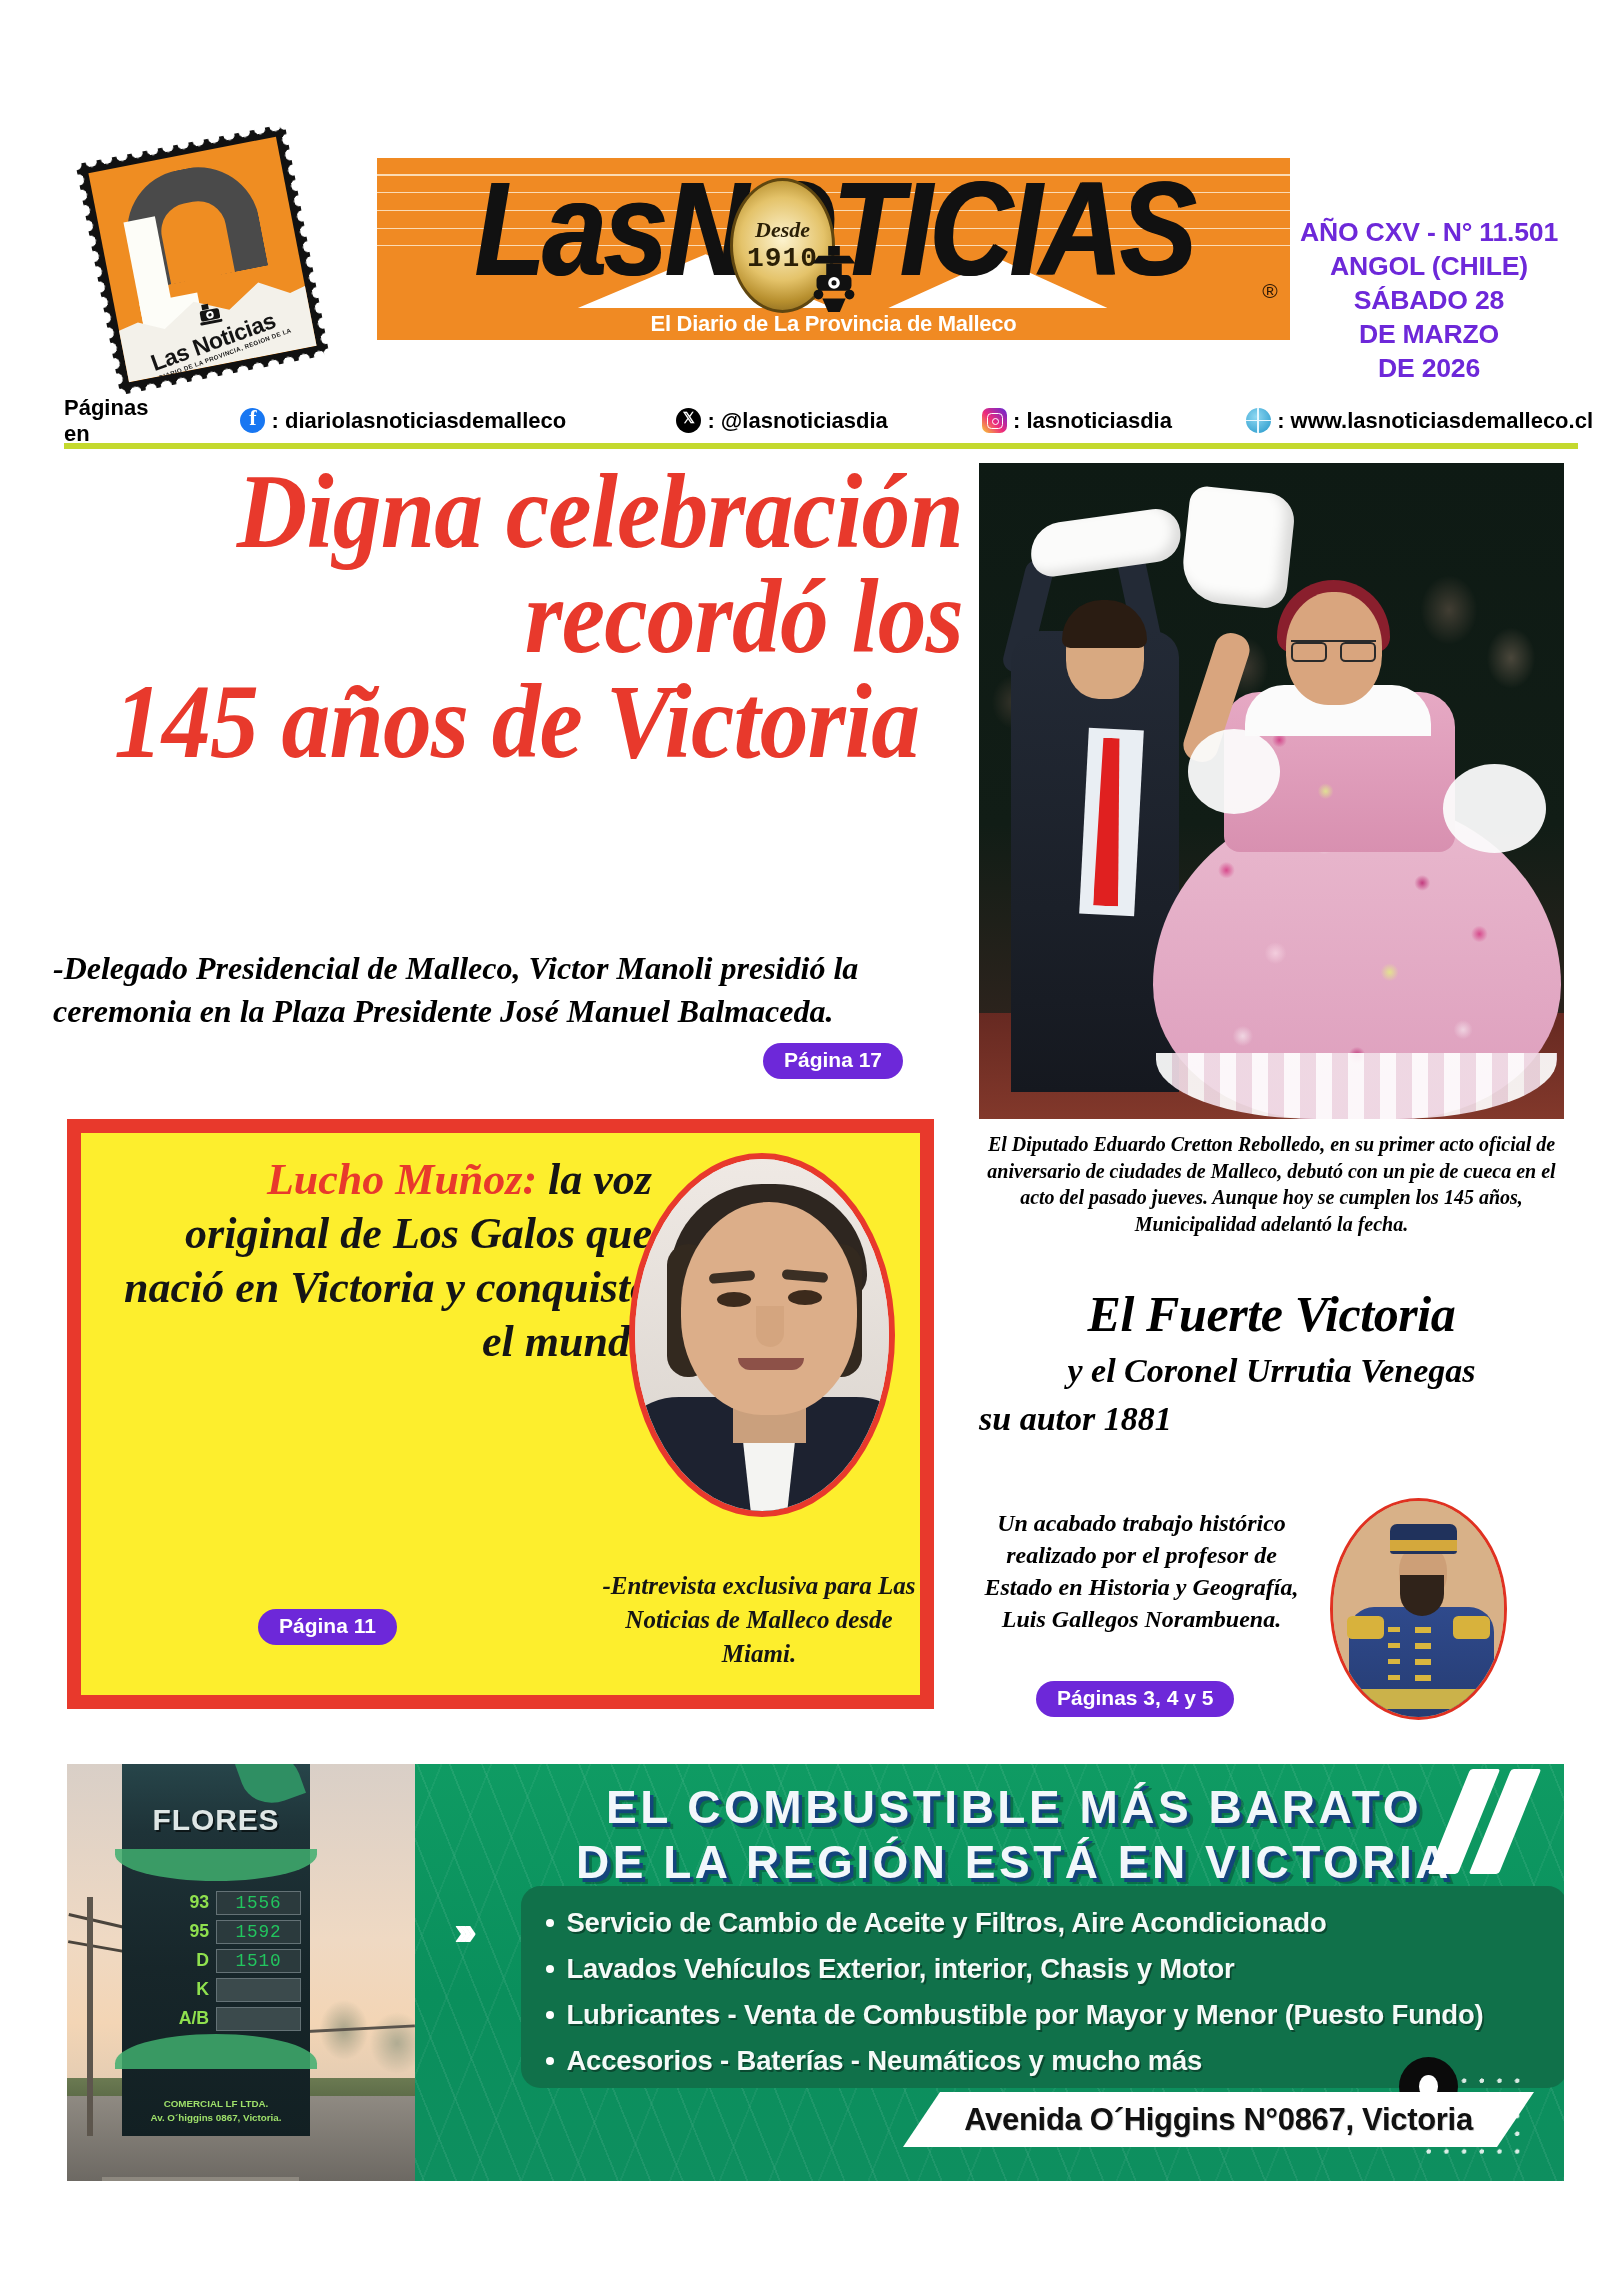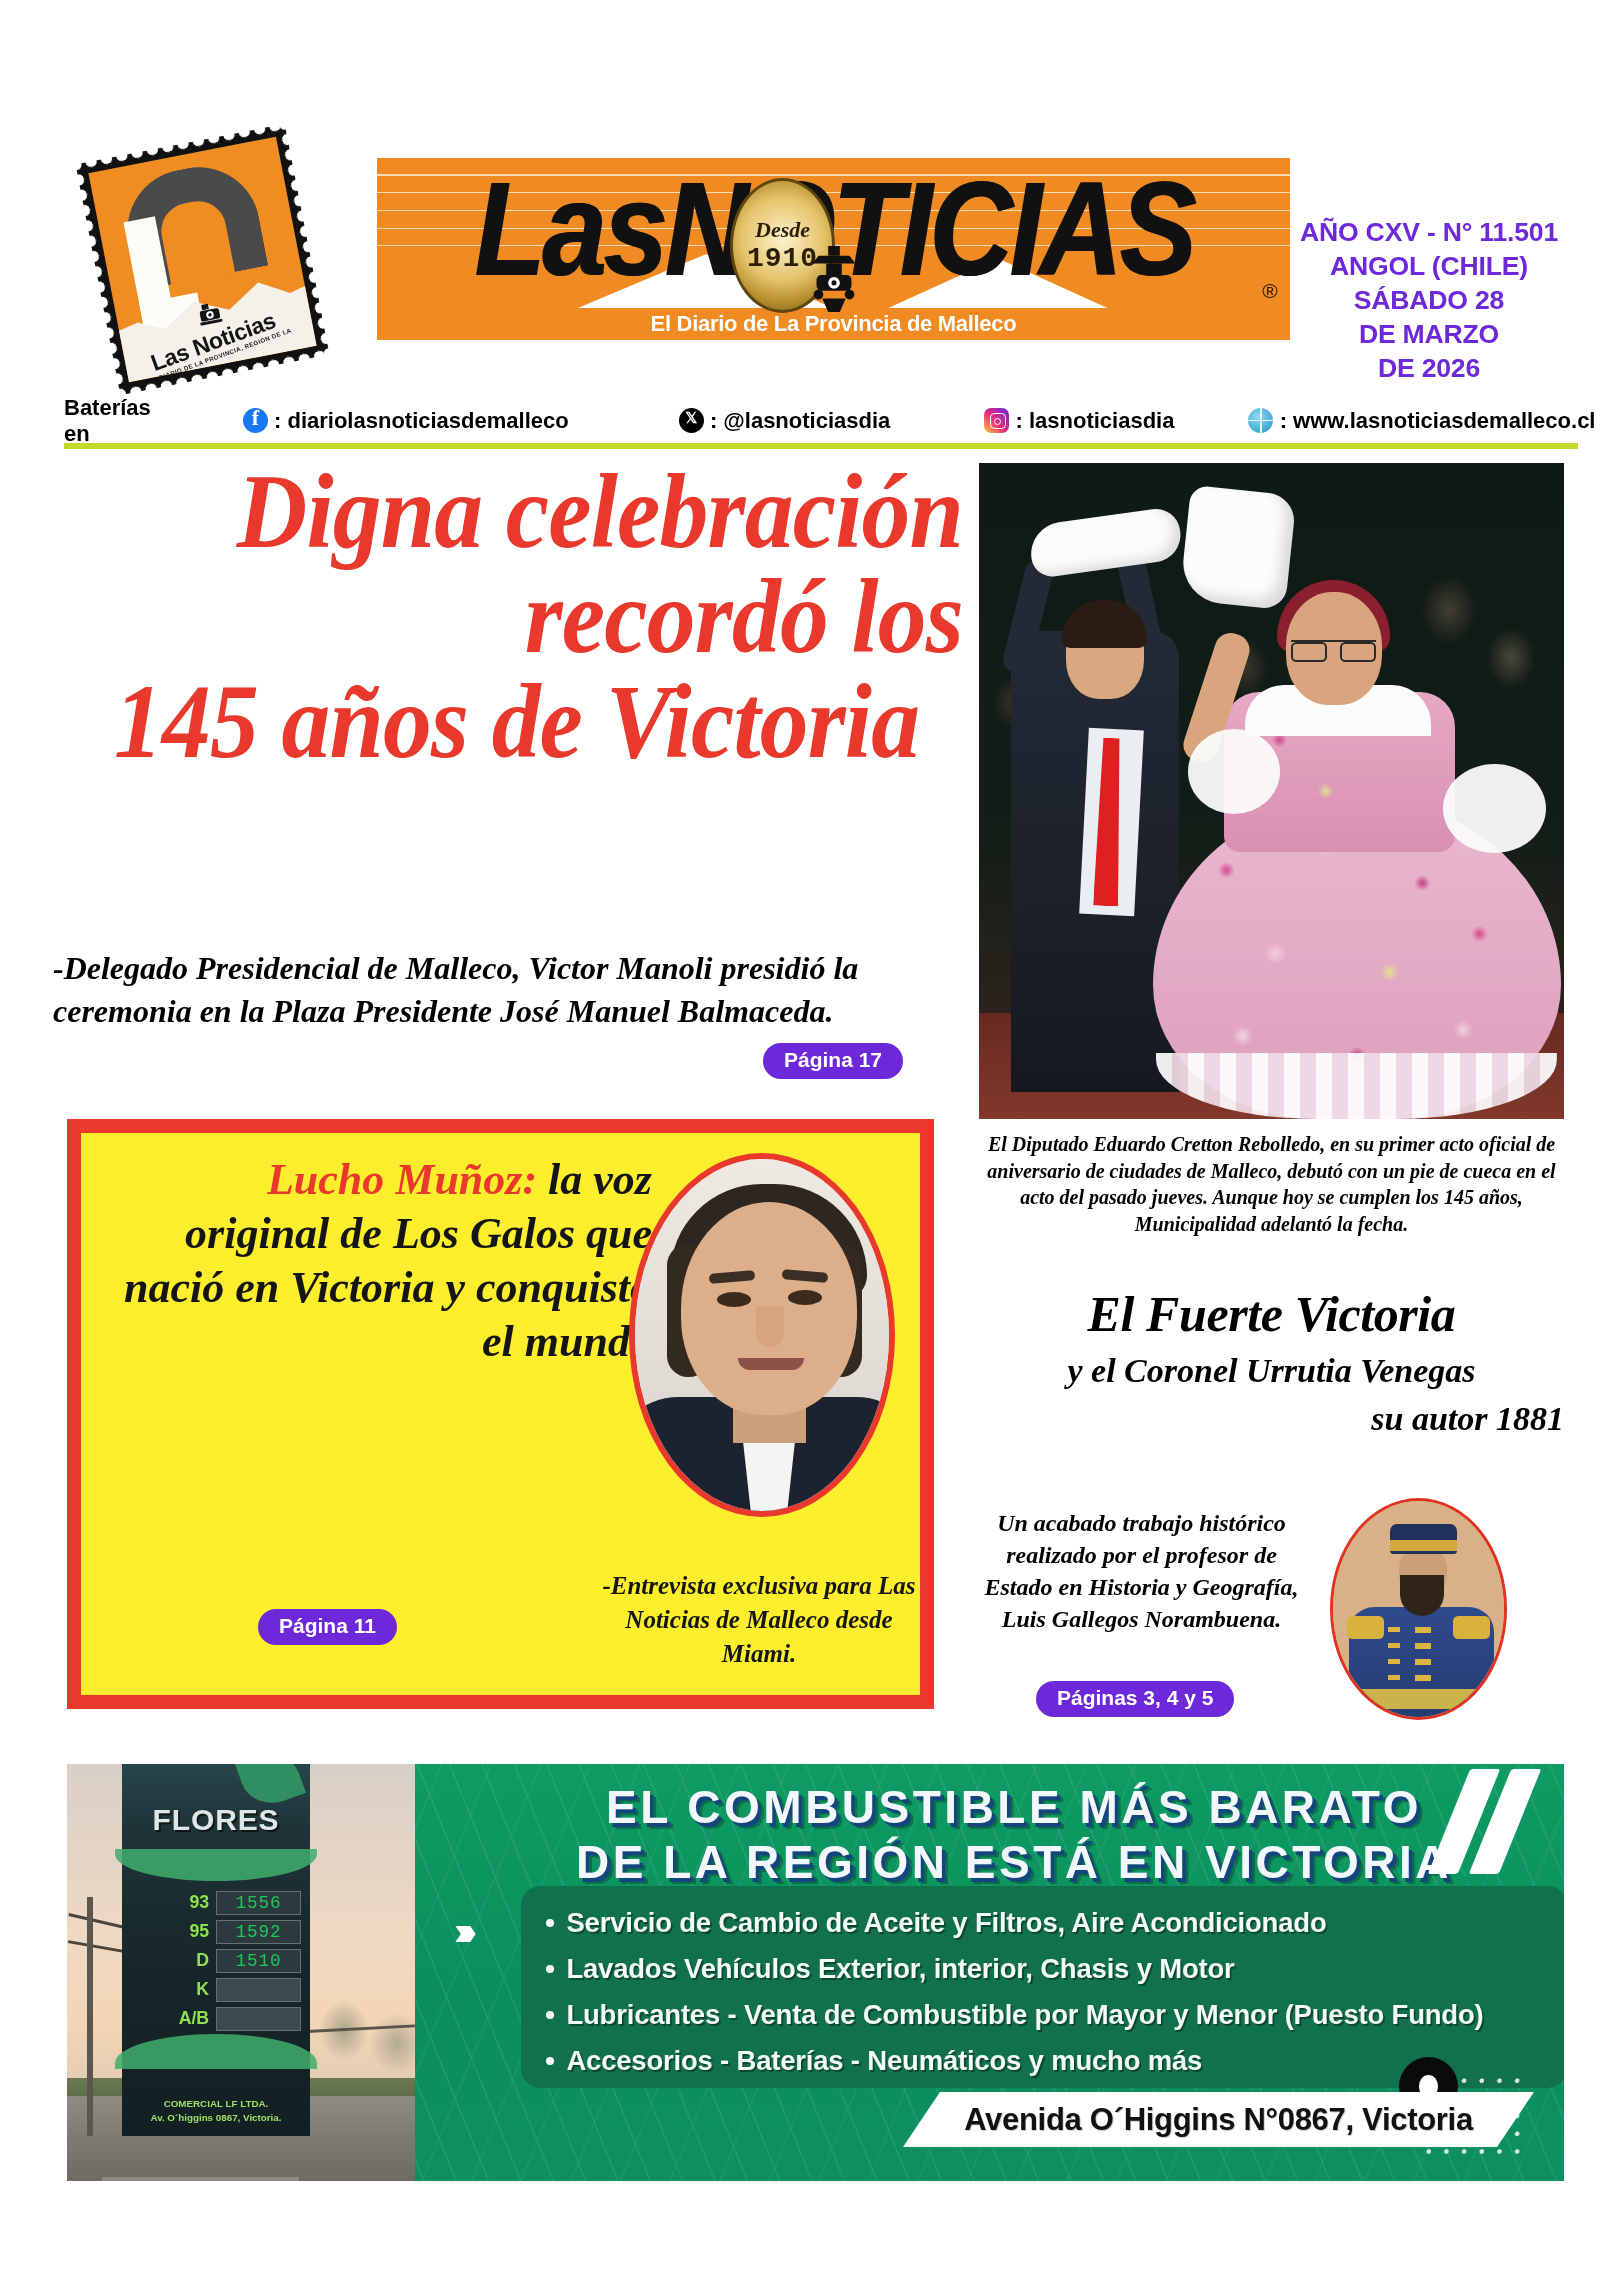--- a/index.html
+++ b/index.html
@@ -260,21 +260,21 @@
     position:absolute; left:979px; top:1287px; width:585px; text-align:center;
     font-family:"Liberation Serif", serif; font-weight:700; font-style:italic;
     font-size: 50px; line-height: 55px; color:#000; letter-spacing:-0.4px;
   }
   .fuerte-t2 {
     position:absolute; left:979px; top:1349px; width:585px; text-align:center;
     font-family:"Liberation Serif", serif; font-weight:700; font-style:italic;
     font-size: 34px; line-height: 43px; color:#000;
   }
   .fuerte-t3 {
-    position:absolute; left:979px; top:1397px; width:585px; text-align:right;
+    position:absolute; left:979px; top:1397px; width:585px; text-align:left;
     font-family:"Liberation Serif", serif; font-weight:700; font-style:italic;
     font-size: 34px; line-height: 43px; color:#000;
   }
   .fuerte-body {
     position:absolute; left:982px; top:1507px; width:319px;
     font-family:"Liberation Serif", serif; font-weight:700; font-style:italic;
     font-size: 24px; line-height: 32px; color:#000; text-align:center;
   }
   .pill-345 { position:absolute; left:1036px; top:1681px; }
 
@@ -501,21 +501,21 @@
     <div class="edition">
       <div>AÑO CXV - N° 11.501</div>
       <div>ANGOL (CHILE)</div>
       <div>SÁBADO 28</div>
       <div>DE MARZO</div>
       <div>DE 2026</div>
     </div>
   </div>
 
   <div class="social">
-    <div class="social-lead">Baterías en</div>
+    <div class="social-lead">Páginas en</div>
     <div class="soc" style="margin-left:92px">
       <span class="ic ic-fb"></span>
       <span>: diariolasnoticiasdemalleco</span>
     </div>
     <div class="soc" style="margin-left:110px">
       <span class="ic ic-x"></span>
       <span>: @lasnoticiasdia</span>
     </div>
     <div class="soc" style="margin-left:94px">
       <span class="ic ic-ig"></span>

